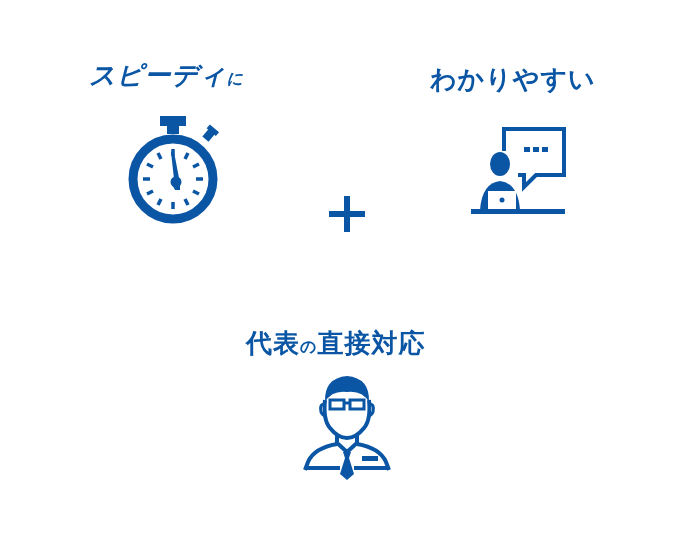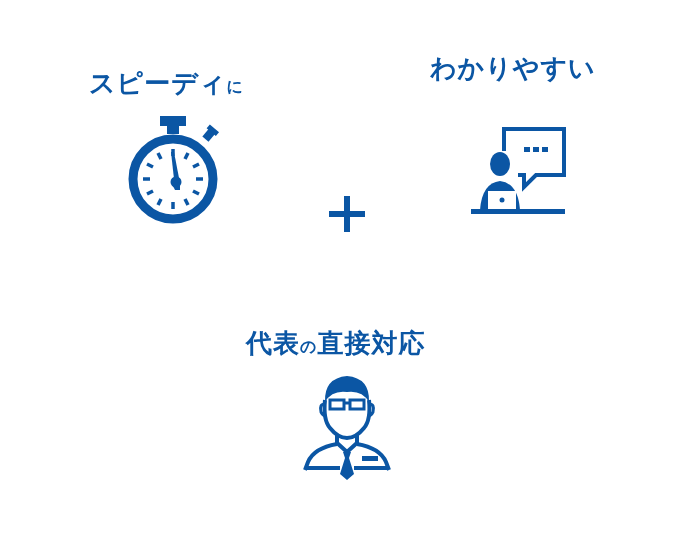--- a/index.html
+++ b/index.html
@@ -5,21 +5,21 @@
   html, body { margin:0; padding:0; background:#ffffff; }
   body { width:690px; height:550px; position:relative; overflow:hidden;
          font-family:"DejaVu Sans", "Liberation Sans", sans-serif; }
   .label { position:absolute; color:#0b56a4; font-weight:bold; white-space:nowrap; }
   .label .small { font-size:16px; }
   .icon { position:absolute; }
 </style>
 </head>
 <body>
 
-<div class="label" style="left:89px; top:66px; font-size:26px; letter-spacing:1px;">
+<div class="label" style="left:89px; top:58px; font-size:26px; letter-spacing:1px;font-style:italic;">
   <span>スピーディ</span><span class="small">に</span>
 </div>
 <svg class="icon" style="left:120px; top:112px;" width="100" height="115" viewBox="0 0 100 115">
   <rect x="40" y="4" width="26" height="10" fill="#0b56a4"></rect>
   <rect x="47" y="12" width="12" height="10" fill="#0b56a4"></rect>
   <g transform="rotate(40 88 24)">
     <rect x="84" y="16" width="8" height="12" fill="#0b56a4"></rect>
     <rect x="82" y="14" width="12" height="5" fill="#0b56a4"></rect>
   </g>
   <circle cx="53" cy="67" r="40" fill="none" stroke="#0b56a4" stroke-width="9"></circle>
@@ -40,21 +40,21 @@
   <polygon points="51,40 54,40 59,66 54,67" fill="#0b56a4"></polygon>
   <circle cx="56" cy="70" r="5.5" fill="#0b56a4"></circle>
   <polygon points="52,72 60,70 60,78 55,78" fill="#0b56a4"></polygon>
 </svg>
 
 <svg class="icon" style="left:327px; top:194px;" width="40" height="40" viewBox="0 0 40 40">
   <rect x="17" y="2" width="6" height="36" fill="#0b56a4"></rect>
   <rect x="2" y="17" width="36" height="6" fill="#0b56a4"></rect>
 </svg>
 
-<div class="label" style="left:430px; top:51px; font-size:26px; letter-spacing:1px;">
+<div class="label" style="left:430px; top:62px; font-size:26px; letter-spacing:1px;">
   <span>わかりやすい</span>
 </div>
 <svg class="icon" style="left:468px; top:125px;" width="100" height="92" viewBox="0 0 100 92">
   <path d="M36 26 V4 H96 V50 H68 L56 62 V50 H50" fill="none" stroke="#0b56a4" stroke-width="4"></path>
   <rect x="56" y="22" width="6" height="5" fill="#0b56a4"></rect>
   <rect x="65" y="22" width="6" height="5" fill="#0b56a4"></rect>
   <rect x="74" y="22" width="6" height="5" fill="#0b56a4"></rect>
   <ellipse cx="32" cy="39" rx="10" ry="12" fill="#0b56a4"></ellipse>
   <path d="M12 85 Q14 58 32 56 Q50 58 52 85 Z" fill="#0b56a4"></path>
   <rect x="20" y="66" width="28" height="18" fill="#ffffff"></rect>

